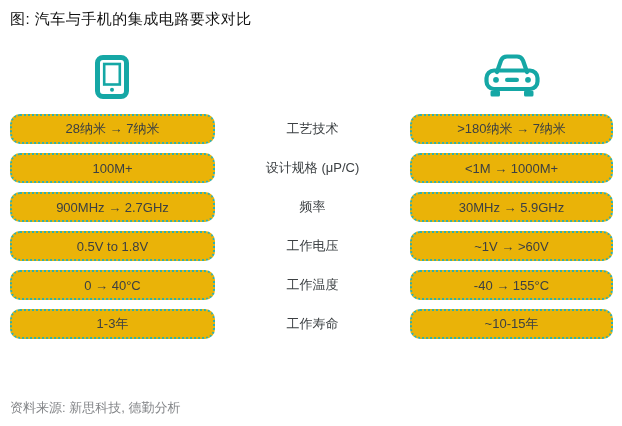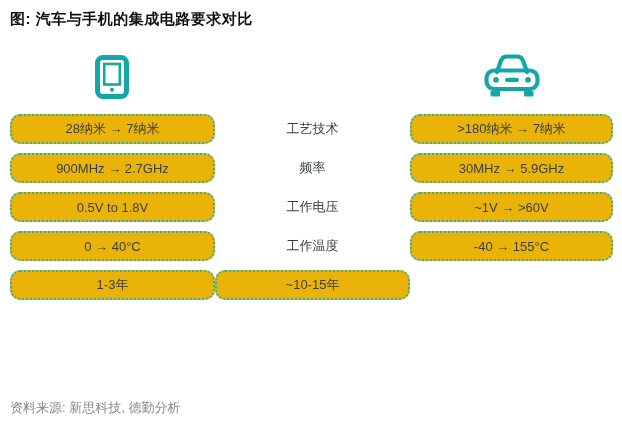--- a/index.html
+++ b/index.html
@@ -5,21 +5,21 @@
   html,body{margin:0;padding:0;background:#ffffff;}
   .canvas{
     position:relative;
     width:622px;height:426px;
     background:#ffffff;
     font-family:"Liberation Sans","DejaVu Sans",sans-serif;
     overflow:hidden;
   }
   .title{
     position:absolute;left:10px;top:10px;
-    font-size:15px;font-weight:bold;color:#111111;
+    font-size:15px;font-weight:normal;color:#111111;
     letter-spacing:0.5px;
   }
   .icon{position:absolute;}
   .icon-phone{left:93px;top:55px;}
   .icon-car{left:483px;top:52px;}
   .rows{
     position:absolute;left:10px;top:114px;width:603px;
   }
   .row{
     display:grid;
@@ -75,20 +75,25 @@
   </div>
 
   <div class="rows">
 
     <div class="row">
       <div class="vbox">28纳米 → 7纳米</div>
       <div class="rlabel">工艺技术</div>
       <div class="vbox">&gt;180纳米 → 7纳米</div>
     </div>
 
+    <div class="row">
+      <div class="vbox">100M+</div>
+      <div class="rlabel">设计规格 (μP/C)</div>
+      <div class="vbox">&lt;1M → 1000M+</div>
+    </div>
 
     <div class="row">
       <div class="vbox">900MHz → 2.7GHz</div>
       <div class="rlabel">频率</div>
       <div class="vbox">30MHz → 5.9GHz</div>
     </div>
 
     <div class="row">
       <div class="vbox">0.5V to 1.8V</div>
       <div class="rlabel">工作电压</div>
@@ -96,20 +101,21 @@
     </div>
 
     <div class="row">
       <div class="vbox">0 → 40°C</div>
       <div class="rlabel">工作温度</div>
       <div class="vbox">-40 → 155°C</div>
     </div>
 
     <div class="row">
       <div class="vbox">1-3年</div>
+      <div class="rlabel">工作寿命</div>
       <div class="vbox">~10-15年</div>
     </div>
 
 
   </div>
 
   <div class="source">资料来源: 新思科技, 德勤分析</div>
 
 </div>
 

